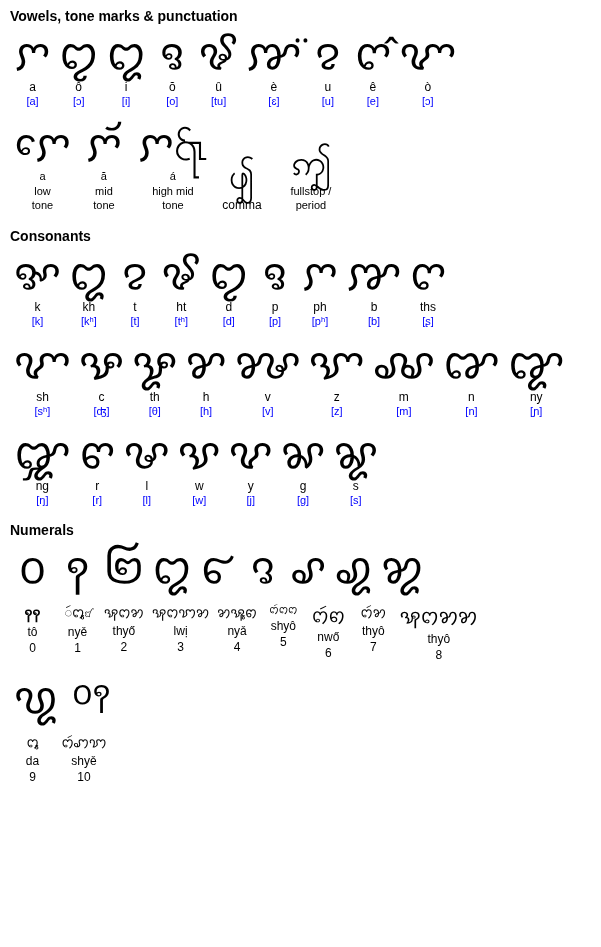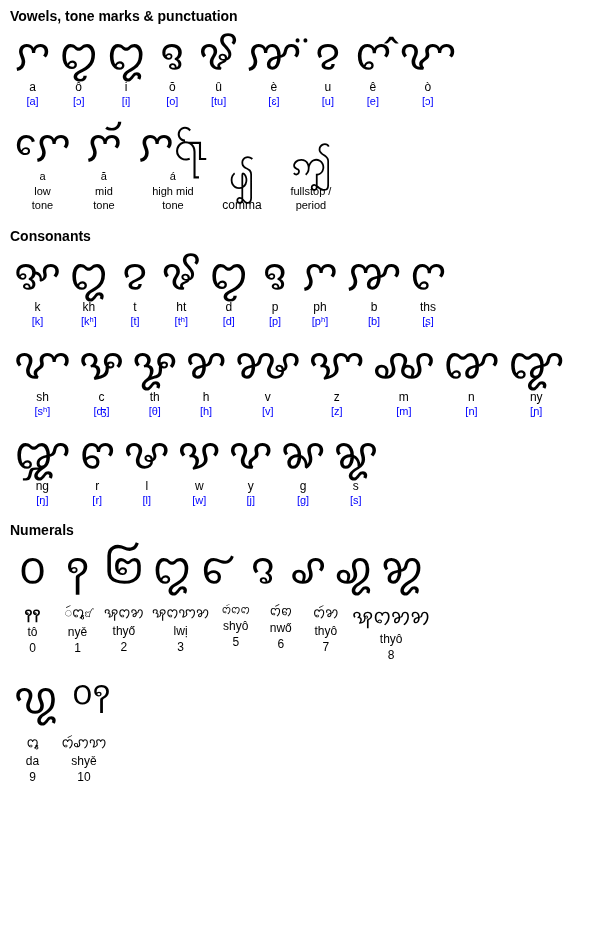--- a/index.html
+++ b/index.html
@@ -326,26 +326,31 @@
       <span style="font-size:13px;">ꩂꩁꩄ</span>
       <span class="roman">thyő</span>
       <span class="roman">2</span>
     </div>
     <div class="char-cell narrow">
       <span style="font-size:13px;">ꩂꩁꩈꩄ</span>
       <span class="roman">lwị</span>
       <span class="roman">3</span>
     </div>
     <div class="char-cell narrow">
+      <span style="font-size:13px;">ꩄꩂꨶꩅ</span>
+      <span class="roman">nyǎ</span>
+      <span class="roman">4</span>
+    </div>
+    <div class="char-cell narrow">
       <span style="font-size:10px;">ꩁꩃꩁꩁ</span>
       <span class="roman">shyô</span>
       <span class="roman">5</span>
     </div>
     <div class="char-cell narrow">
-      <span style="font-size:12px;font-family:Liberation Serif, serif;">ꩁꩃꩅ</span>
+      <span style="font-size:18px;font-family:Liberation Serif, serif;">ꩁꩃꩅ</span>
       <span class="roman">nwő</span>
       <span class="roman">6</span>
     </div>
     <div class="char-cell narrow">
       <span style="font-size:13px;">ꩁꩃꩄ</span>
       <span class="roman">thyô</span>
       <span class="roman">7</span>
     </div>
     <div class="char-cell narrow">
       <span style="font-size:19px;">ꩂꩁꩄꩄ</span>

